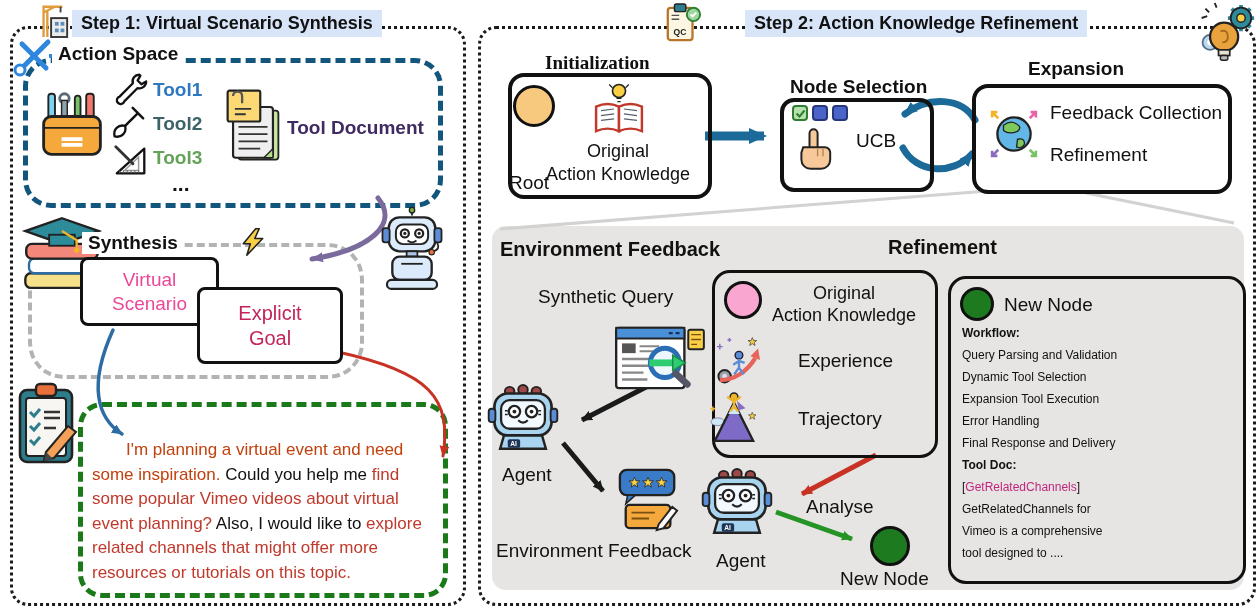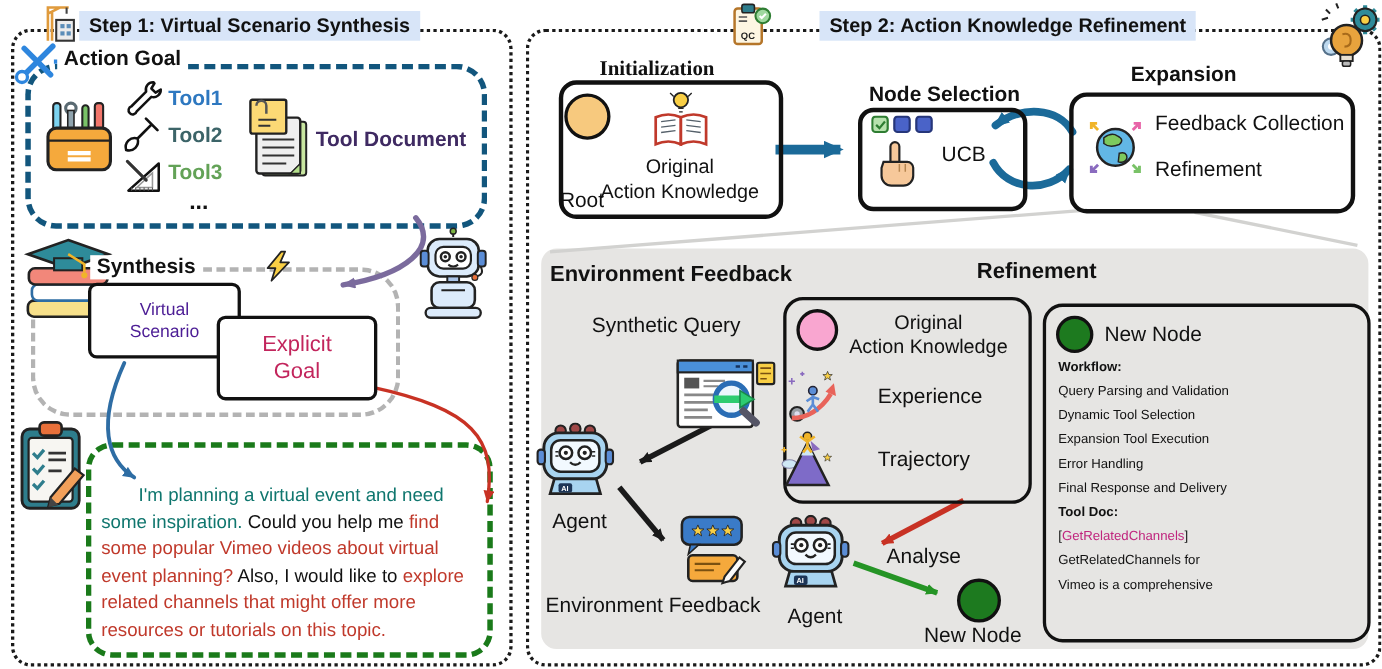--- a/index.html
+++ b/index.html
@@ -13,23 +13,23 @@
   .title-hl{background:#d8e5f8;font-weight:bold;font-size:18px;padding:3px 9px;white-space:nowrap;}
   .dash-blue{border:5px dashed #12567d;border-radius:28px;}
   .dash-green{border:5px dashed #1a7a1a;border-radius:24px;}
   .dash-gray{border:4px dashed #b3b3b3;border-radius:36px;}
   .handbox{border:3px solid #111;border-radius:8px;background:#fff;display:flex;align-items:center;justify-content:center;text-align:center;}
   .mctsbox{border:4px solid #111;border-radius:16px;}
   .refbox{border:3.5px solid #111;border-radius:18px;}
   .graypanel{background:#e6e5e3;border-radius:14px;}
   .tool1{color:#2e78c0;} .tool2{color:#3c6468;} .tool3{color:#63a257;}
   .tooldoc{color:#3f2a62;}
-  .vs-text{color:#4c1d95;font-size:16px;line-height:1.25;width:92px;}
+  .vs-text{color:#ec4899;font-size:19px;line-height:1.25;width:92px;}
   .eg-text{color:#c2255c;font-size:20px;line-height:1.25;width:92px;}
-  .qblue{color:#0f766e;} .qred{color:#c0392b;}
+  .qblue{color:#c2410c;} .qred{color:#c0392b;}
   .query{font-size:17px;line-height:24.5px;width:350px;text-indent:34px;}
   .nn{font-size:12px;line-height:22px;white-space:nowrap;}
   .nnb{font-weight:bold;}
   .magenta{color:#c0257e;}
   .ctr{text-align:center;}
   svg text{font-family:"Liberation Sans","DejaVu Sans",sans-serif;}
 </style>
 </head>
 <body>
 
@@ -102,21 +102,21 @@
   <div class="abs title-hl" style="left:72px;top:10px;">Step 1: Virtual Scenario Synthesis</div>
 
   <div class="abs" style="left:12px;top:34px;width:44px;height:44px;">
     <svg width="44" height="44" viewBox="0 0 44 44">
       <path d="M8 36 L36 8" stroke="#2e86de" stroke-width="5" stroke-linecap="round"></path>
       <path d="M10 10 L34 34" stroke="#2e86de" stroke-width="5" stroke-linecap="round"></path>
       <circle cx="8" cy="36" r="5" fill="#fff" stroke="#2e86de" stroke-width="3"></circle>
       <path d="M44 22 h-7" stroke="#2e86de" stroke-width="4"></path>
     </svg>
   </div>
-  <div class="abs lblb patch" style="left:52px;top:43px;">Action Goal</div>
+  <div class="abs lblb patch" style="left:52px;top:43px;">Action Space</div>
 
   <div class="abs" style="left:40px;top:90px;width:64px;height:70px;">
     <svg width="64" height="70" viewBox="0 0 66 74">
       <rect x="8" y="4" width="7" height="26" rx="3" fill="#7cd3f0" stroke="#222" stroke-width="2"></rect>
       <circle cx="25" cy="9" r="5" fill="none" stroke="#5a6a72" stroke-width="3"></circle>
       <rect x="22" y="11" width="6" height="20" fill="#8fa3ad" stroke="#222" stroke-width="1.5"></rect>
       <rect x="36" y="6" width="6" height="24" rx="3" fill="#79c267" stroke="#222" stroke-width="2"></rect>
       <rect x="48" y="4" width="8" height="26" rx="3" fill="#f2766b" stroke="#222" stroke-width="2"></rect>
       <rect x="3" y="28" width="60" height="40" rx="8" fill="#f5a93c" stroke="#222" stroke-width="3"></rect>
       <path d="M3 40 h60" stroke="#222" stroke-width="2"></path>
@@ -432,15 +432,16 @@
     <div class="nn nnb">Workflow:</div>
     <div class="nn">Query Parsing and Validation</div>
     <div class="nn">Dynamic Tool Selection</div>
     <div class="nn">Expansion Tool Execution</div>
     <div class="nn">Error Handling</div>
     <div class="nn">Final Response and Delivery</div>
     <div class="nn nnb">Tool Doc:</div>
     <div class="nn"><span>[</span><span class="magenta">GetRelatedChannels</span><span>]</span></div>
     <div class="nn">GetRelatedChannels for</div>
     <div class="nn">Vimeo is a comprehensive</div>
+    <div class="nn"> tool designed to ....</div>
   </div>
 
 </div>
 
 </body></html>

